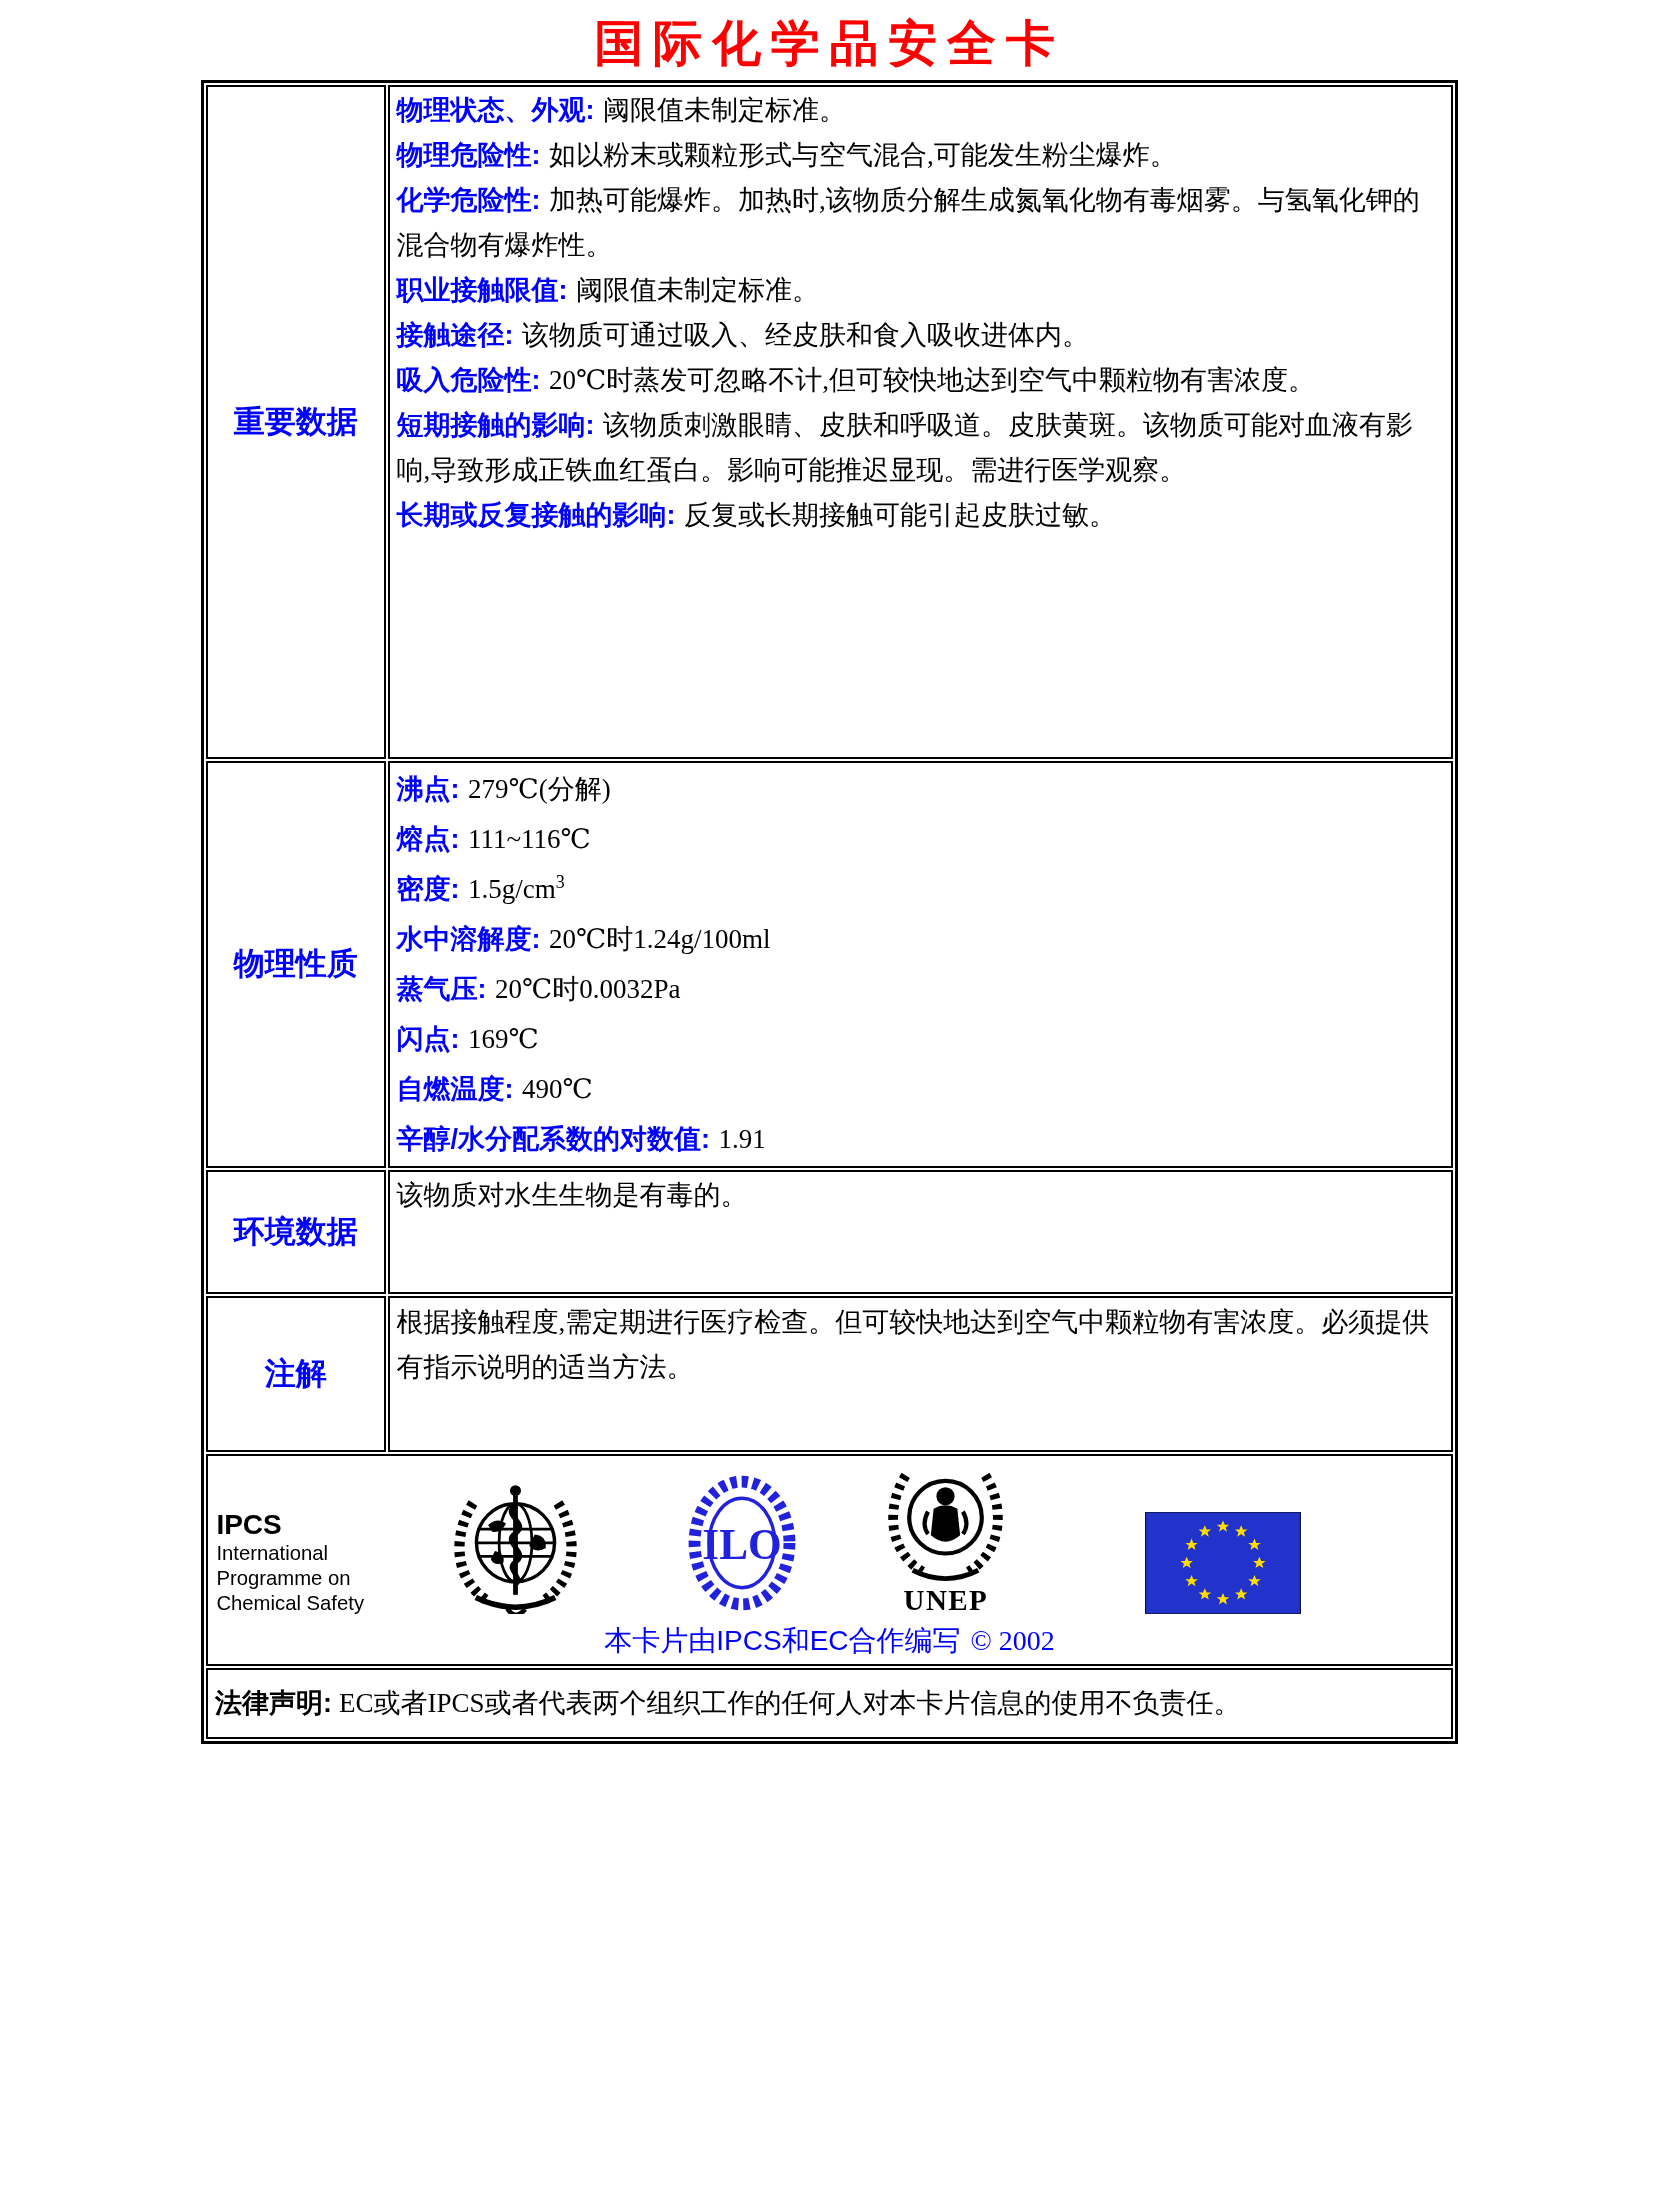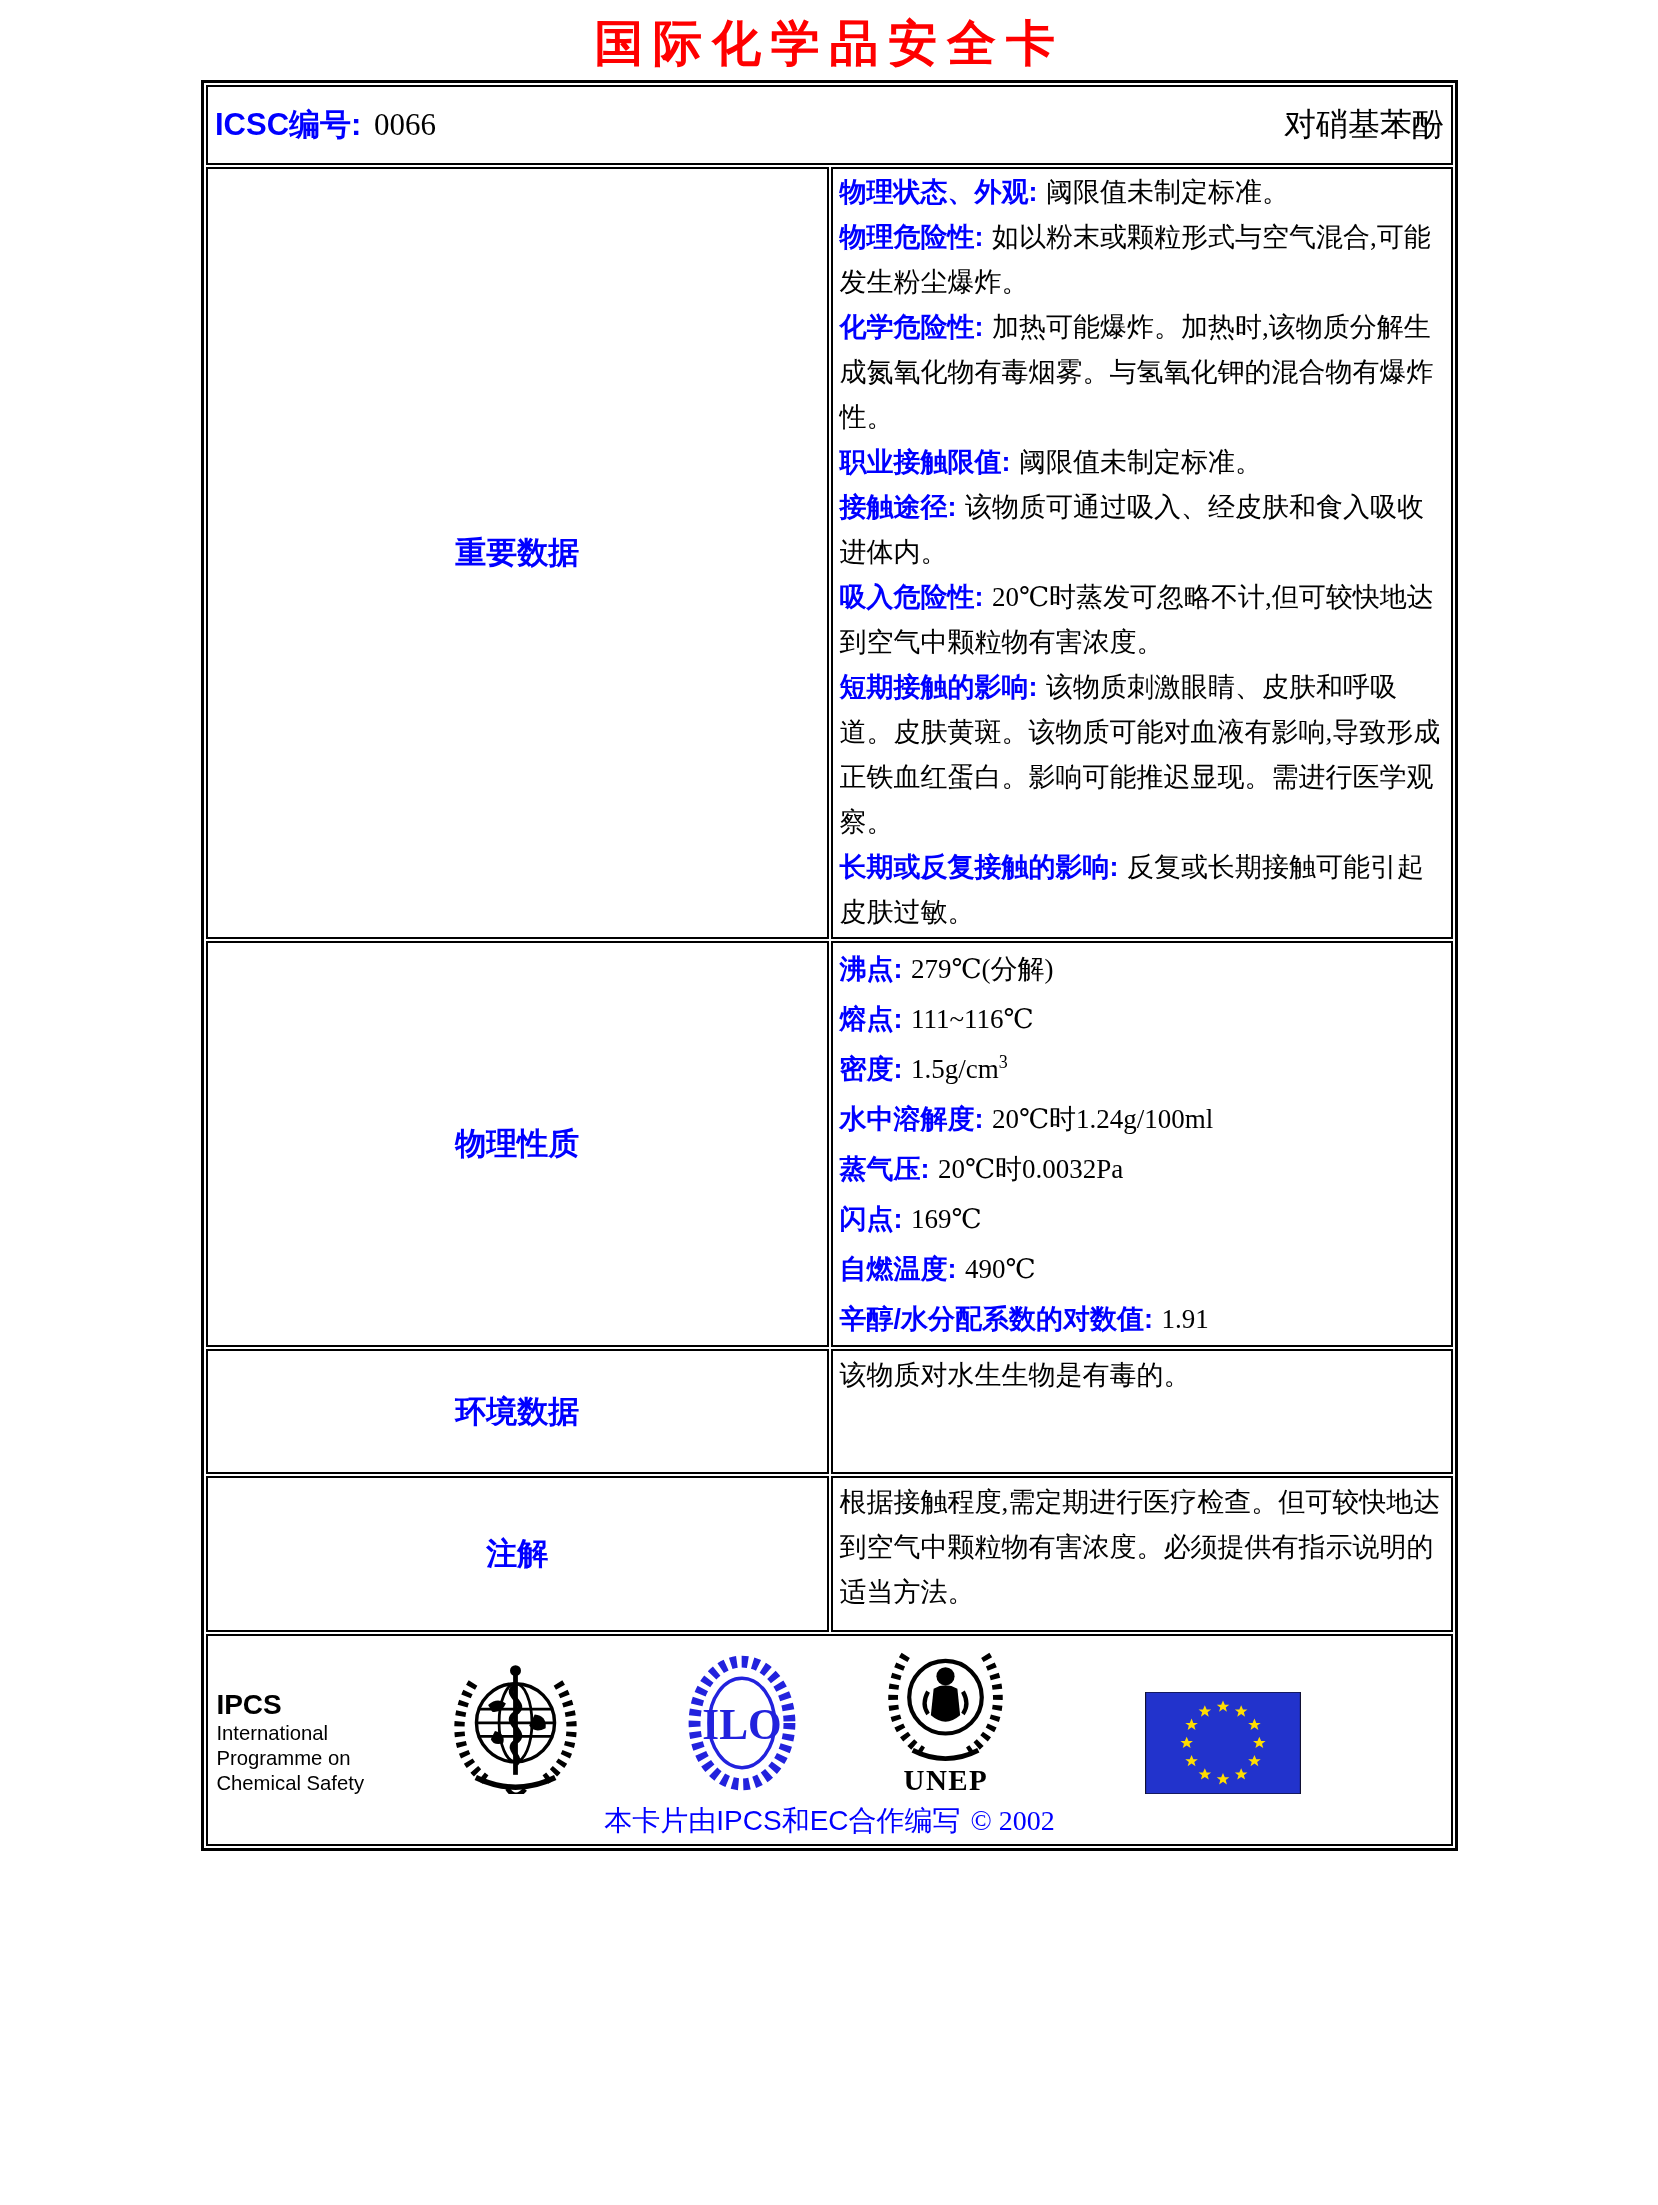--- a/index.html
+++ b/index.html
@@ -107,30 +107,20 @@
   }
 </style>
 </head>
 <body>
 
 <div class="page-title">国际化学品安全卡</div>
 
 <table class="card">
 
   <tbody>
-      <tr>
-    <td colspan="2">
-      <div class="hdr">
-        <span>
-          <span class="icsc-label">ICSC编号:</span><span class="icsc-number">0066</span>
-        </span>
-        <span class="chem-name">对硝基苯酚</span>
-      </div>
-    </td>
-  </tr>
 
   <tr>
     <td class="rowlabel">重要数据</td>
     <td class="content imp">
 
         <div class="item"><span class="ilabel">物理状态、外观:</span><span>阈限值未制定标准。</span></div>
 
         <div class="item"><span class="ilabel">物理危险性:</span><span>如以粉末或颗粒形式与空气混合,可能发生粉尘爆炸。</span></div>
 
         <div class="item"><span class="ilabel">化学危险性:</span><span>加热可能爆炸。加热时,该物质分解生成氮氧化物有毒烟雾。与氢氧化钾的混合物有爆炸性。</span></div>
@@ -266,15 +256,22 @@
           </svg>
         </div>
       </div>
 
       <div class="credit">
         <span class="credit-main">本卡片由IPCS和EC合作编写</span><span class="credit-copy">© 2002</span>
       </div>
     </td>
   </tr>
 
+  <tr>
+    <td colspan="2" class="legal-cell">
+      <div class="legal">
+        <span class="llabel">法律声明:</span><span>EC或者IPCS或者代表两个组织工作的任何人对本卡片信息的使用不负责任。</span>
+      </div>
+    </td>
+  </tr>
 </tbody>
   </table>
 
 
 </body></html>

